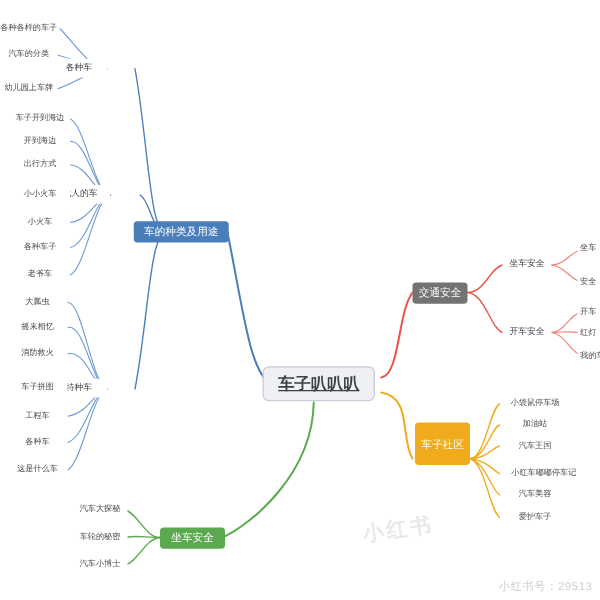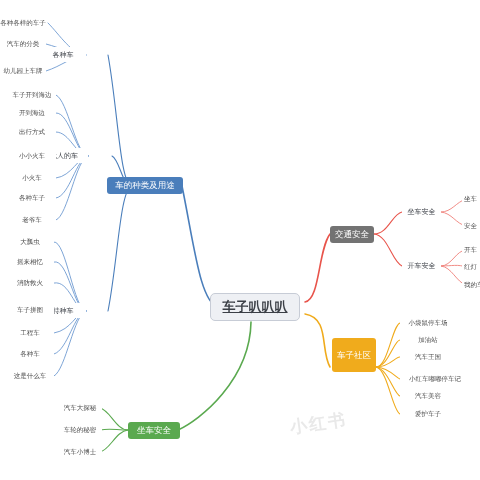--- a/index.html
+++ b/index.html
@@ -250,13 +250,14 @@
   </div>
   <div class="node lv3" style="left:58px;top:423px;width:44px;height:14px;color:#4a4a4a;">
     <span>车轮的秘密</span>
   </div>
   <div class="node lv3" style="left:58px;top:445px;width:44px;height:14px;color:#4a4a4a;">
     <span>汽车小博士</span>
   </div>
 
   <div class="watermark" style="left:290px;top:412px;transform:rotate(-8deg);">小红书</div>
 
+  <div class="footer">小红书号：29513</div>
 </div>
 
 </body></html>

